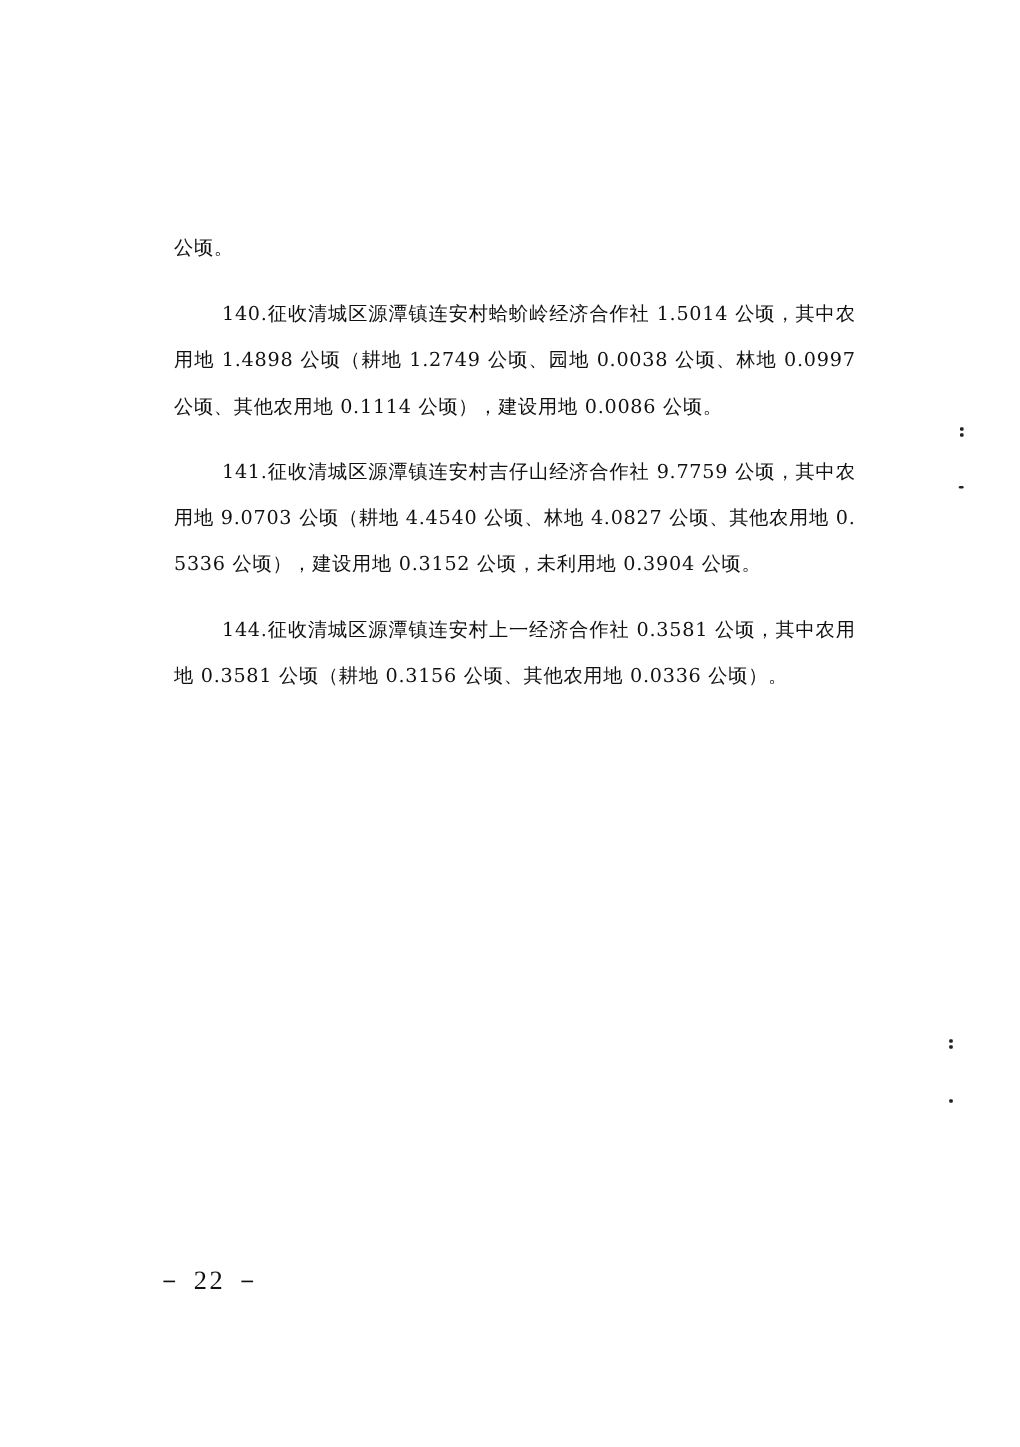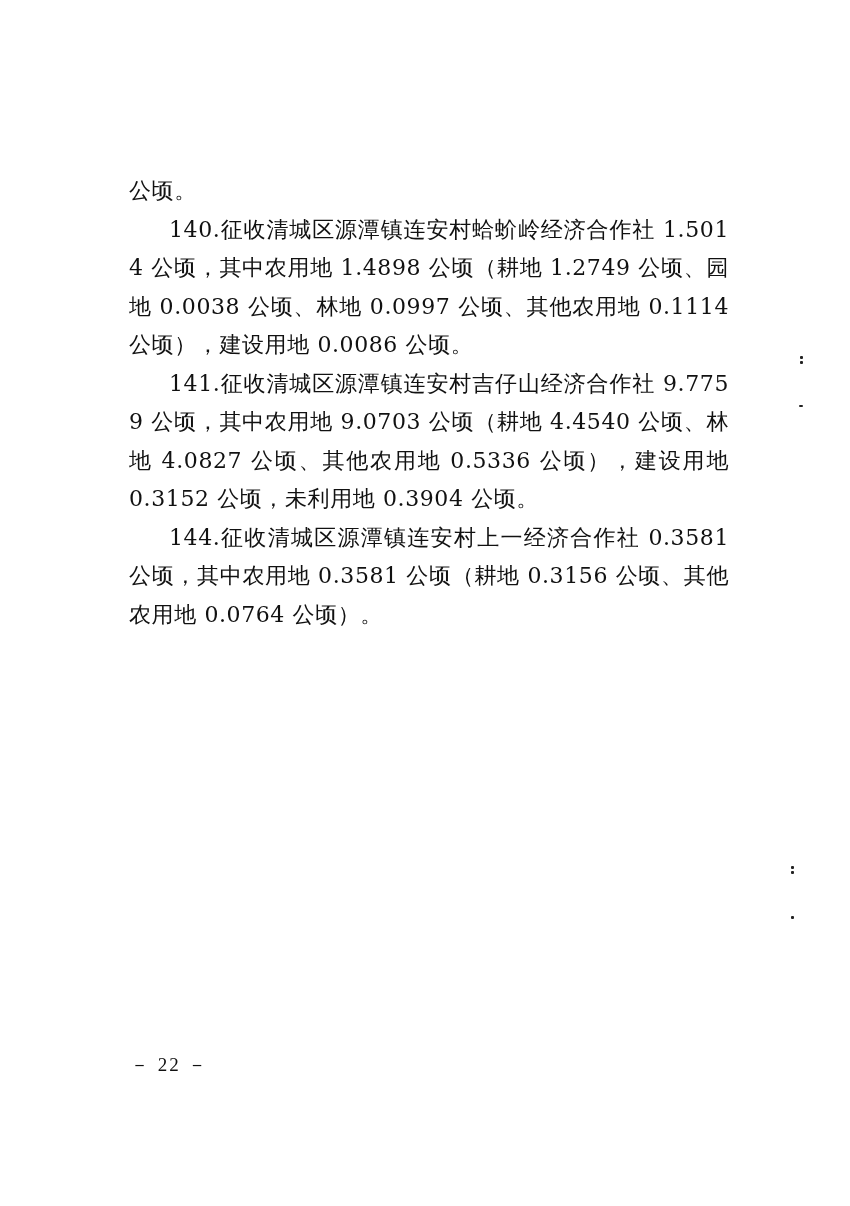--- a/index.html
+++ b/index.html
@@ -23,54 +23,54 @@
       height: 1206px;
       background: #ffffff;
     }
     .content {
       position: absolute;
       left: 129px;
       top: 172px;
       width: 600px;
     }
     .para {
-      margin: 0;
-      font-size: 22px;
+      margin: 16px;
+      font-size: 16px;
       line-height: 38.5px;
       letter-spacing: 0.6px;
       text-align: justify;
       text-align-last: left;
       word-break: break-all;
     }
     .para.indent {
       text-indent: 40px;
     }
     .page-number {
       position: absolute;
       left: 130px;
       top: 1052px;
-      font-size: 19px;
+      font-size: 22px;
       letter-spacing: 2px;
       font-family: "Liberation Serif", "DejaVu Serif", serif;
     }
     .scan-mark {
       position: absolute;
       background: #222;
       border-radius: 1px;
     }
   </style>
 </head>
 <body>
 
 <div class="page">
   <div class="content">
     <p class="para">公顷。</p>
     <p class="para indent">140.征收清城区源潭镇连安村蛤蚧岭经济合作社 1.5014 公顷，其中农用地 1.4898 公顷（耕地 1.2749 公顷、园地 0.0038 公顷、林地 0.0997 公顷、其他农用地 0.1114 公顷），建设用地 0.0086 公顷。</p>
     <p class="para indent">141.征收清城区源潭镇连安村吉仔山经济合作社 9.7759 公顷，其中农用地 9.0703 公顷（耕地 4.4540 公顷、林地 4.0827 公顷、其他农用地 0.5336 公顷），建设用地 0.3152 公顷，未利用地 0.3904 公顷。</p>
-    <p class="para indent">144.征收清城区源潭镇连安村上一经济合作社 0.3581 公顷，其中农用地 0.3581 公顷（耕地 0.3156 公顷、其他农用地 0.0764 公顷）。</p>
+    <p class="para indent">144.征收清城区源潭镇连安村上一经济合作社 0.3581 公顷，其中农用地 0.3581 公顷（耕地 0.3156 公顷、其他农用地 0.0336 公顷）。</p>
   </div>
 
   <div class="page-number">－ 22 －</div>
 
   <div class="scan-mark" style="left:800px;top:356px;width:3px;height:3px;"></div>
   <div class="scan-mark" style="left:800px;top:361px;width:3px;height:3px;"></div>
   <div class="scan-mark" style="left:799px;top:405px;width:4px;height:2px;"></div>
   <div class="scan-mark" style="left:791px;top:866px;width:3px;height:3px;"></div>
   <div class="scan-mark" style="left:791px;top:871px;width:3px;height:3px;"></div>
   <div class="scan-mark" style="left:791px;top:916px;width:3px;height:3px;"></div>

